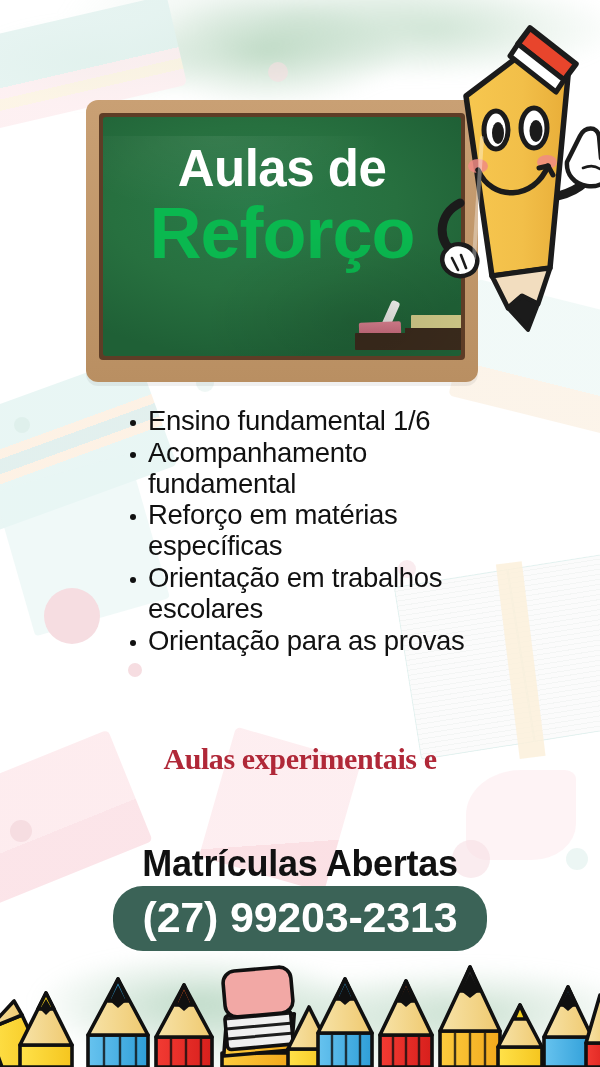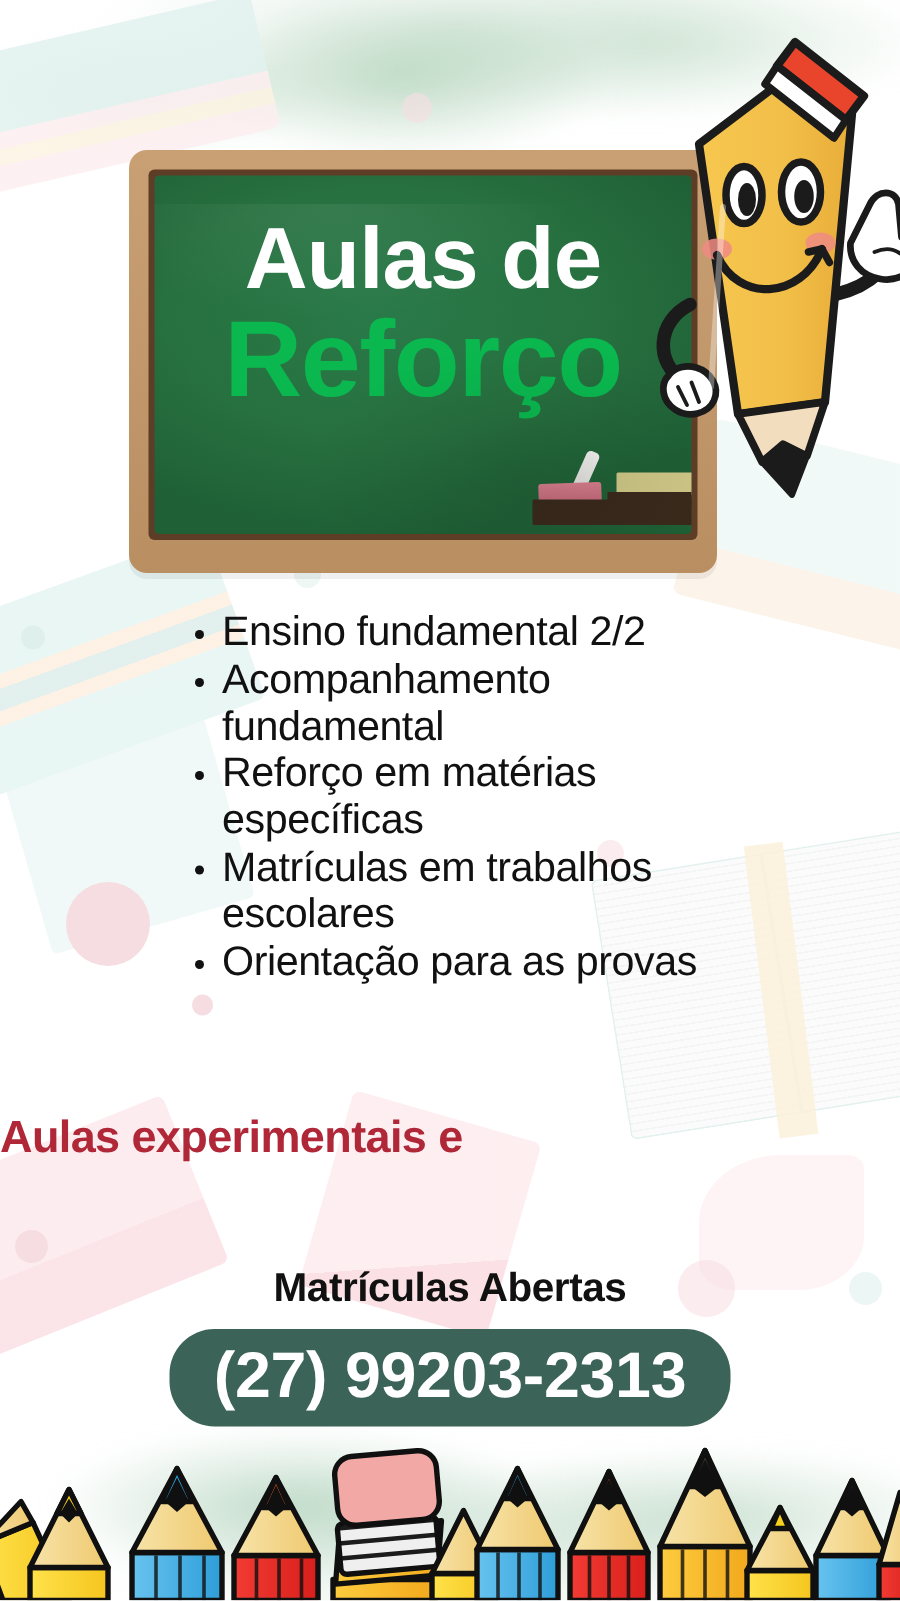--- a/index.html
+++ b/index.html
@@ -156,21 +156,21 @@
     width: 120%; height: 110%;
     background: radial-gradient(ellipse 50% 50% at 50% 50%, rgba(0,0,0,.10), rgba(0,0,0,0) 70%);
   }
 
   .board-text {
     position: absolute; left: 0; right: 0; top: 26px;
     text-align: center;
     font-family: "Liberation Sans", sans-serif;
   }
   .title-line1 {
-    font-size: 58px;
+    font-size: 51px;
     font-weight: 700;
     color: #ffffff;
     letter-spacing: -.5px;
     line-height: 1.02;
     margin: 0;
   }
   .title-line2 {
     font-size: 72px;
     font-weight: 700;
     color: #0ab84f;
@@ -236,36 +236,37 @@
     content: "";
     position: absolute; left: 0; top: 14px;
     width: 6px; height: 6px; border-radius: 50%;
     background: #111111;
   }
 
   
   .promo {
     position: absolute;
     left: 0; right: 0; top: 742px;
-    font-family: Liberation Sans, sans-serif;
+    text-align: center;
+    font-family: Liberation Serif, serif;
     font-weight: 700;
     font-size: 30px;
     line-height: 1.16;
     color: #b02838;
     letter-spacing: -.4px;
   }
   .promo .l { display: block; }
 
   .enroll {
     position: absolute;
     left: 0; right: 0; top: 843px;
     text-align: center;
     font-family: "Liberation Sans", sans-serif;
     font-weight: 700;
-    font-size: 27px;
+    font-size: 36px;
     letter-spacing: -.3px;
     color: #111111;
   }
 
   .phone-wrap {
     position: absolute; left: 0; right: 0; top: 886px;
     text-align: center;
   }
   .phone-badge {
     display: inline-block;
@@ -375,24 +376,24 @@
       <ellipse cx="117" cy="144" rx="10" ry="7" fill="#f08b84" opacity=".85"></ellipse>
 
       <path d="M48,152 C62,184 104,182 118,148" fill="none" stroke="#1b1b1b" stroke-width="5.5" stroke-linecap="round"></path>
       <path d="M118,148 l5,9 M118,148 l-9,2" fill="none" stroke="#1b1b1b" stroke-width="5" stroke-linecap="round"></path>
 
       <path d="M52,120 L44,240" fill="none" stroke="#ffffff" stroke-width="4" stroke-linecap="round" opacity=".35"></path>
     </svg>
   </div>
 
   <ul class="bullets">
-    <li>Ensino fundamental 2/2</li>
+    <li>Ensino fundamental 1/6</li>
     <li>Acompanhamento fundamental</li>
     <li>Reforço em matérias específicas</li>
-    <li>Matrículas em trabalhos escolares</li>
+    <li>Orientação em trabalhos escolares</li>
     <li>Orientação para as provas</li>
   </ul>
 
   <div class="promo">
     <span class="l">Aulas experimentais e</span>
   </div>
 
   <div class="enroll">Matrículas Abertas</div>
 
   <div class="phone-wrap">

